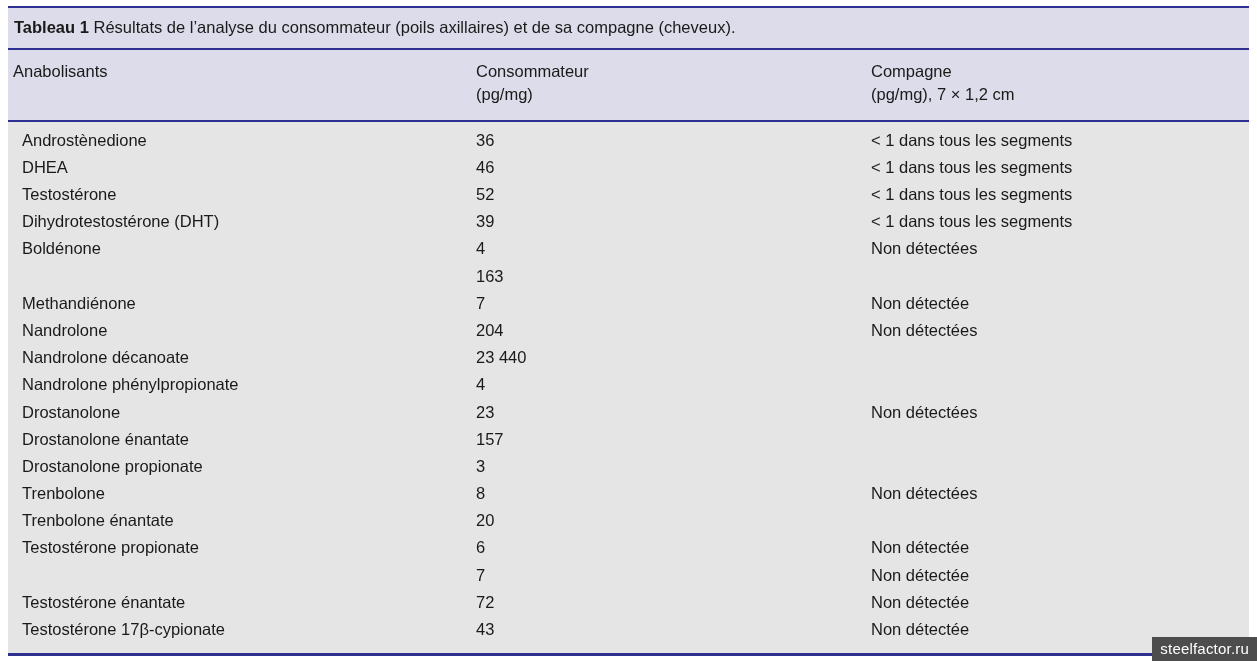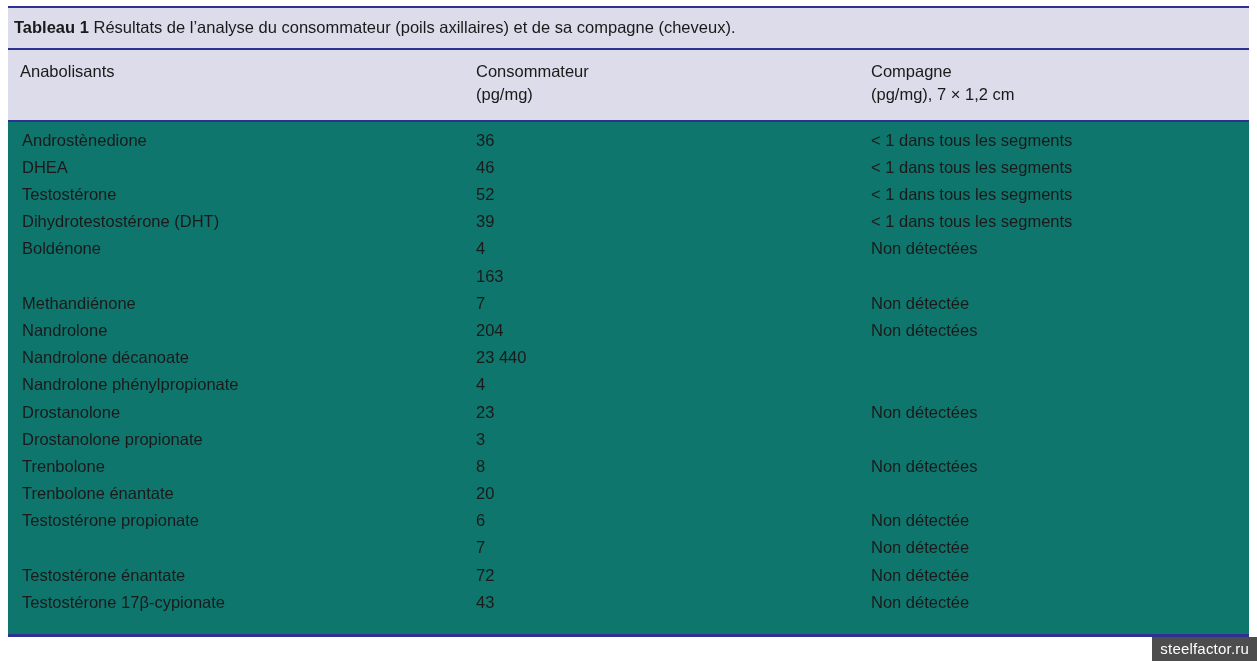--- a/index.html
+++ b/index.html
@@ -61,28 +61,28 @@
   .header-band .hcell {
     position: absolute;
     top: 10px;
     font-size: 16.5px;
     color: #1a1a1a;
     line-height: 1.42;
   }
   .hcell .sub {
     display: block;
   }
-  .h-col0 { left: 12px; }
+  .h-col0 { left: 5px; }
   .h-col1 { left: 468px; }
   .h-col2 { left: 863px; }
 
   .body-band {
-    background: #0f766e;
+    background: #e5e5e5;
     padding-top: 9px;
-    padding-bottom: 14px;
+    padding-bottom: 6px;
   }
   .row {
     position: relative;
     height: 27.2px;
     font-size: 16.5px;
     color: #1a1a1a;
   }
   .cell {
     position: absolute;
     top: 0;
@@ -185,20 +185,25 @@
       <span class="cell c0">Nandrolone phénylpropionate</span>
       <span class="cell c1">4</span>
       <span class="cell c2"></span>
     </div>
     <div class="row">
       <span class="cell c0">Drostanolone</span>
       <span class="cell c1">23</span>
       <span class="cell c2">Non détectées</span>
     </div>
     <div class="row">
+      <span class="cell c0">Drostanolone énantate</span>
+      <span class="cell c1">157</span>
+      <span class="cell c2"></span>
+    </div>
+    <div class="row">
       <span class="cell c0">Drostanolone propionate</span>
       <span class="cell c1">3</span>
       <span class="cell c2"></span>
     </div>
     <div class="row">
       <span class="cell c0">Trenbolone</span>
       <span class="cell c1">8</span>
       <span class="cell c2">Non détectées</span>
     </div>
     <div class="row">

